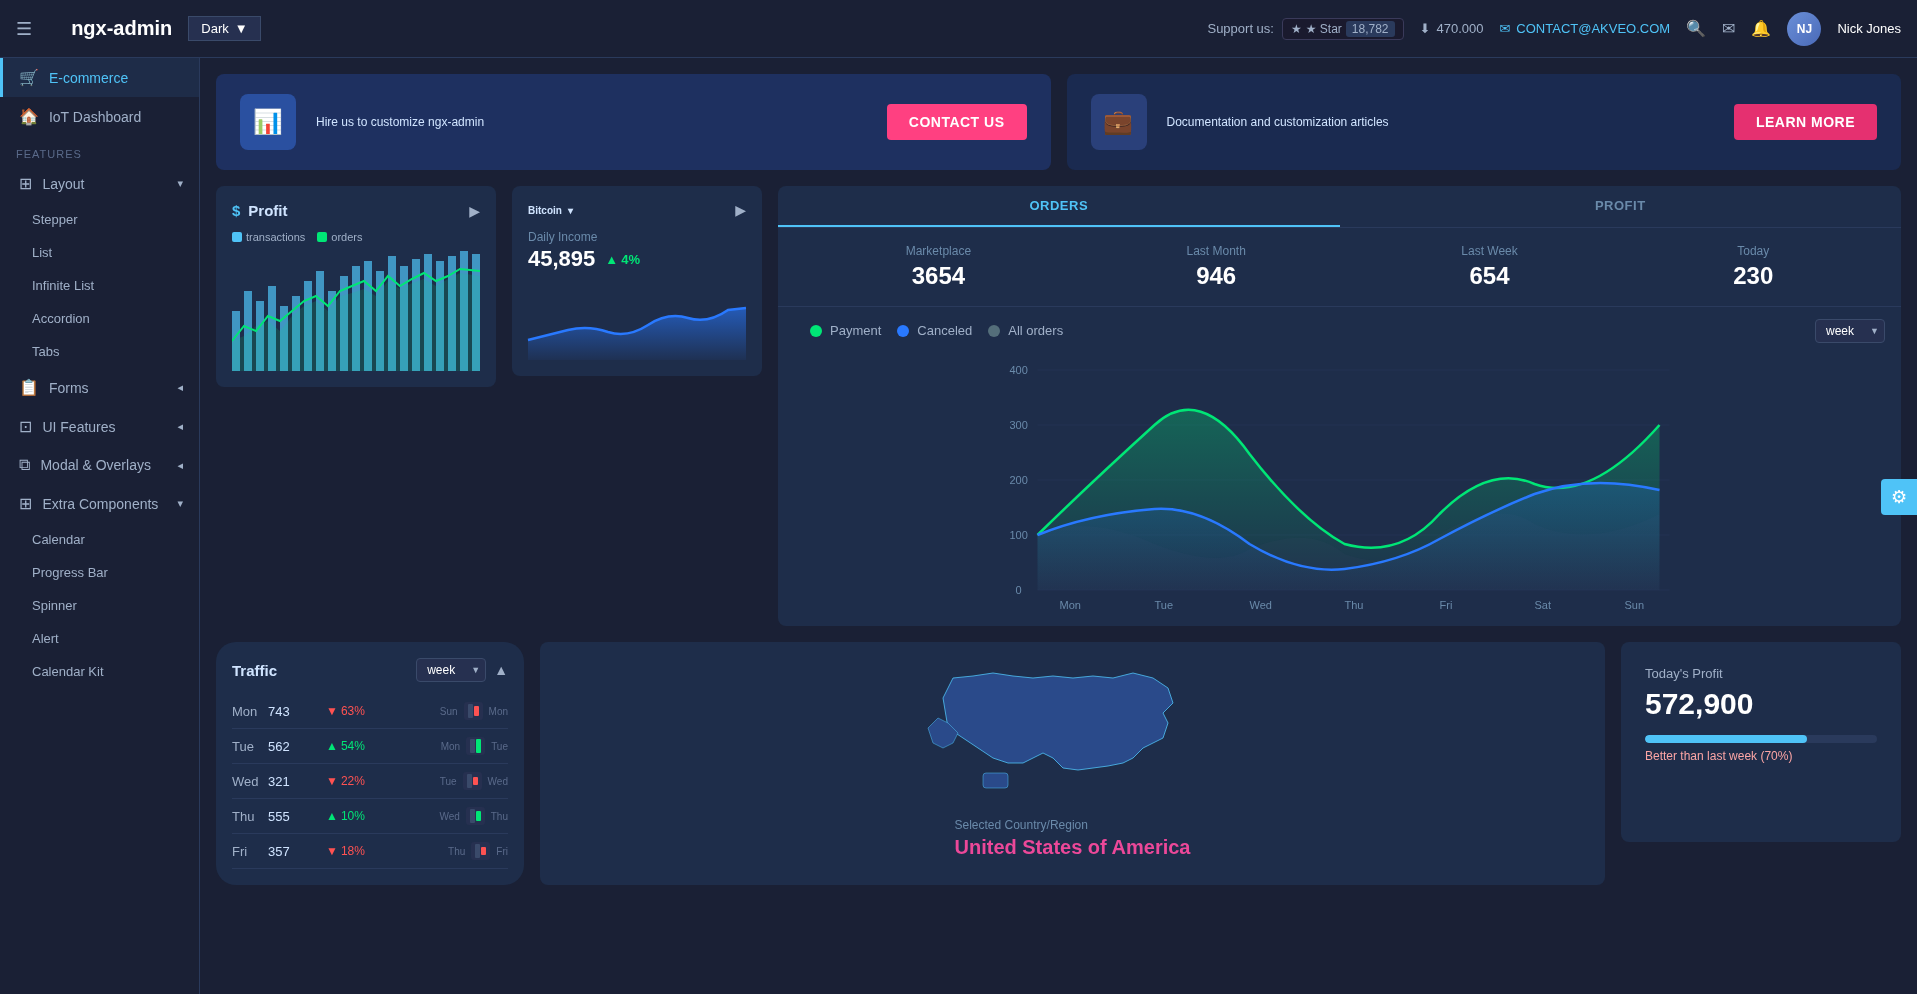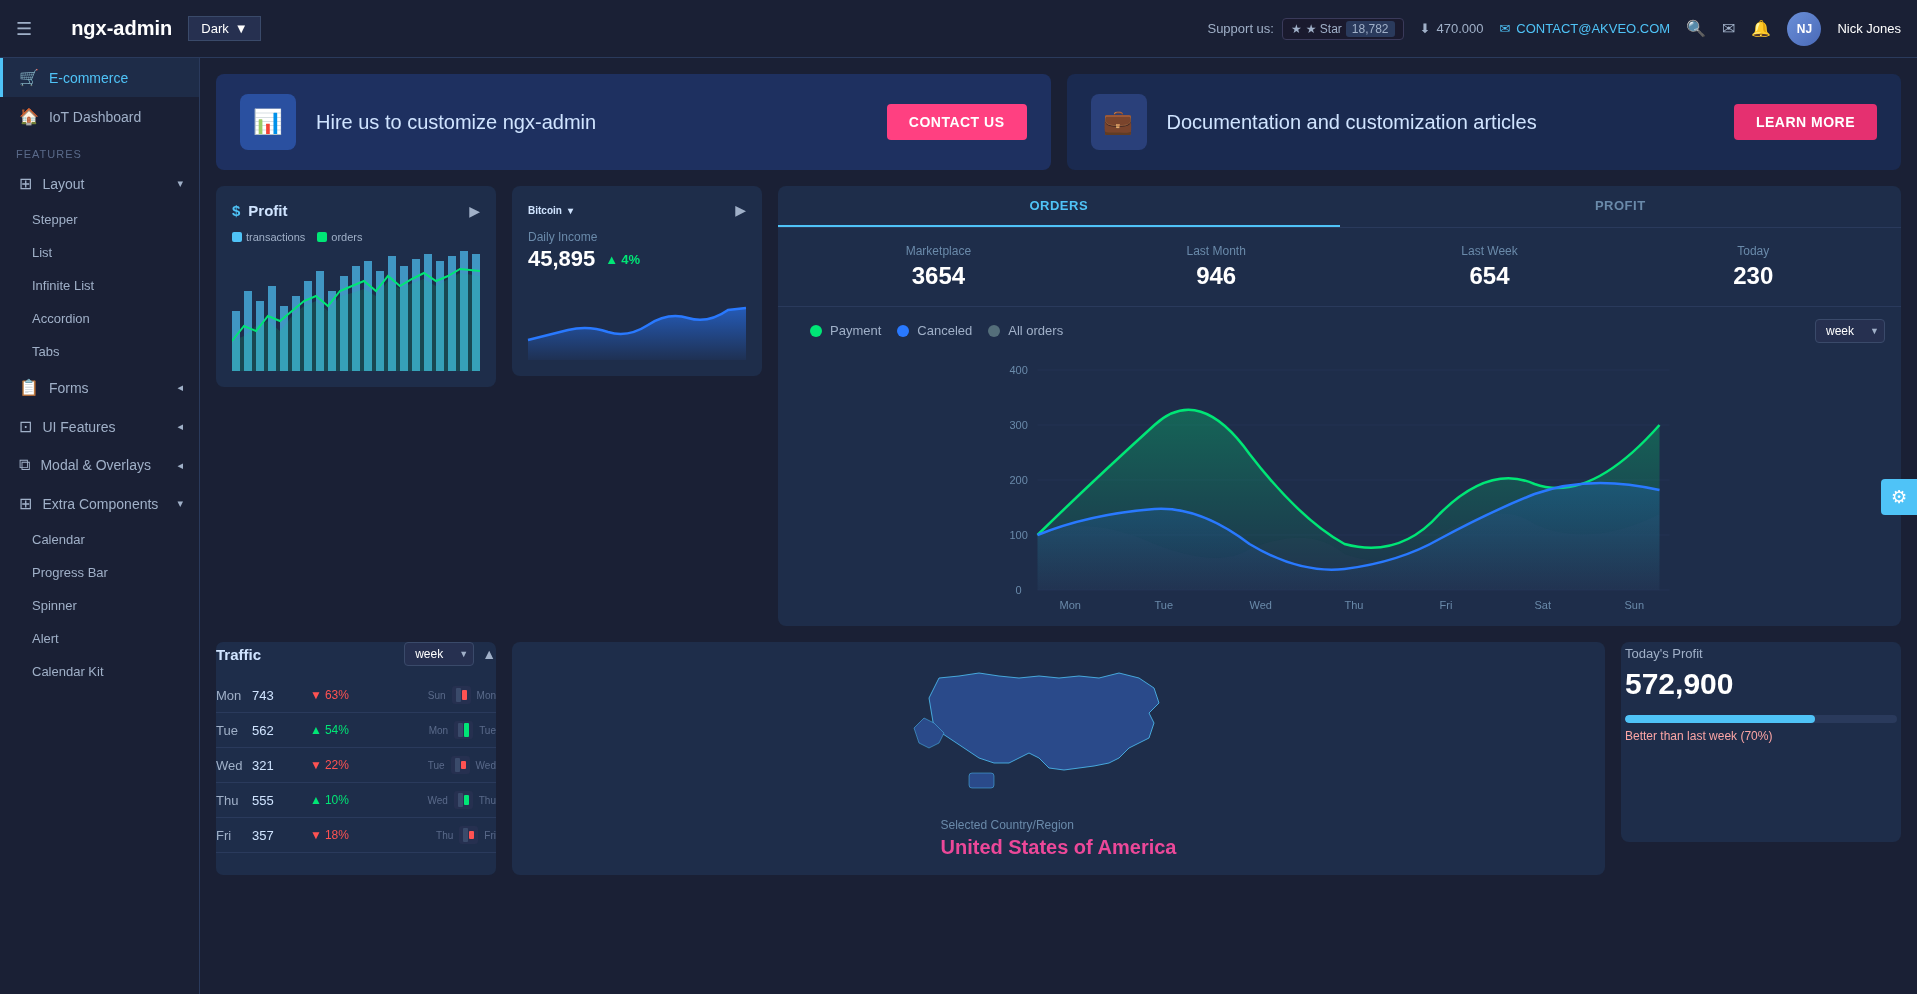--- a/index.html
+++ b/index.html
@@ -118,21 +118,21 @@
     .banner-blue { background: #1e3060; }
     .banner-darkblue { background: #1a2a50; }
     .banner-icon {
       width: 56px; height: 56px;
       border-radius: 8px;
       background: #2a50a0;
       display: flex; align-items: center; justify-content: center;
       font-size: 24px;
       flex-shrink: 0;
     }
-    .banner-text { flex: 1; font-size: 20px; font-weight: 500; color: #d0e4ff; }
+    .banner-text { flex: 1; font-size: 12px; font-weight: 500; color: #d0e4ff; }
     .banner-btn {
       padding: 10px 22px;
       border-radius: 4px;
       font-size: 14px;
       font-weight: 700;
       border: none;
       cursor: pointer;
       letter-spacing: 0.5px;
     }
     .banner-btn-pink { background: #ff4081; color: #fff; }
@@ -218,23 +218,23 @@
       border-bottom: 1px solid #2a3a5c;
     }
     .orders-stat-item { text-align: center; }
     .orders-stat-label { font-size: 12px; color: #6a8aaa; margin-bottom: 4px; }
     .orders-stat-value { font-size: 24px; font-weight: 700; color: #fff; }
     .orders-chart-area { padding: 8px; position: relative; height: 280px; }
 
     
     .traffic-card {
       background: #1e2d4a;
-      border-radius: 7px;
-      padding: 0;
-      width: 280px;
+      border-radius: 20px;
+      padding: 16px;
+      width: 308px;
       flex-shrink: 0;
     }
     .traffic-header {
       display: flex;
       align-items: center;
       justify-content: space-between;
       margin-bottom: 12px;
     }
     .traffic-title { font-size: 15px; font-weight: 600; color: #d0e4ff; }
     .traffic-week-selector {
@@ -253,21 +253,21 @@
     .traffic-pct { font-size: 12px; display: flex; align-items: center; gap: 3px; margin-left: 8px; }
     .traffic-pct.up { color: #00e676; }
     .traffic-pct.down { color: #ff5252; }
     .traffic-mini-chart { flex: 1; display: flex; align-items: center; justify-content: flex-end; }
     .country-title { font-size: 15px; font-weight: 600; color: #d0e4ff; margin-bottom: 12px; }
 
     .profit-today-card {
       width: 280px;
       background: #1e2d4a;
       border-radius: 8px;
-      padding: 4px;
+      padding: 24px;
       height: 200px;
     }
     .profit-today-label { font-size: 13px; color: #a0b0c8; margin-bottom: 6px; }
     .profit-today-value { font-size: 30px; font-weight: 700; color: #fff; margin-bottom: 14px; }
     .profit-bar-bg { width: 100%; height: 8px; background: #2a3a5c; border-radius: 4px; overflow: hidden; }
     .profit-bar-fill { height: 100%; background: #4fc3f7; border-radius: 4px; }
     .profit-better { font-size: 12px; color: #fca5a5; margin-top: 6px; }
 
     
     .chart-legend {

